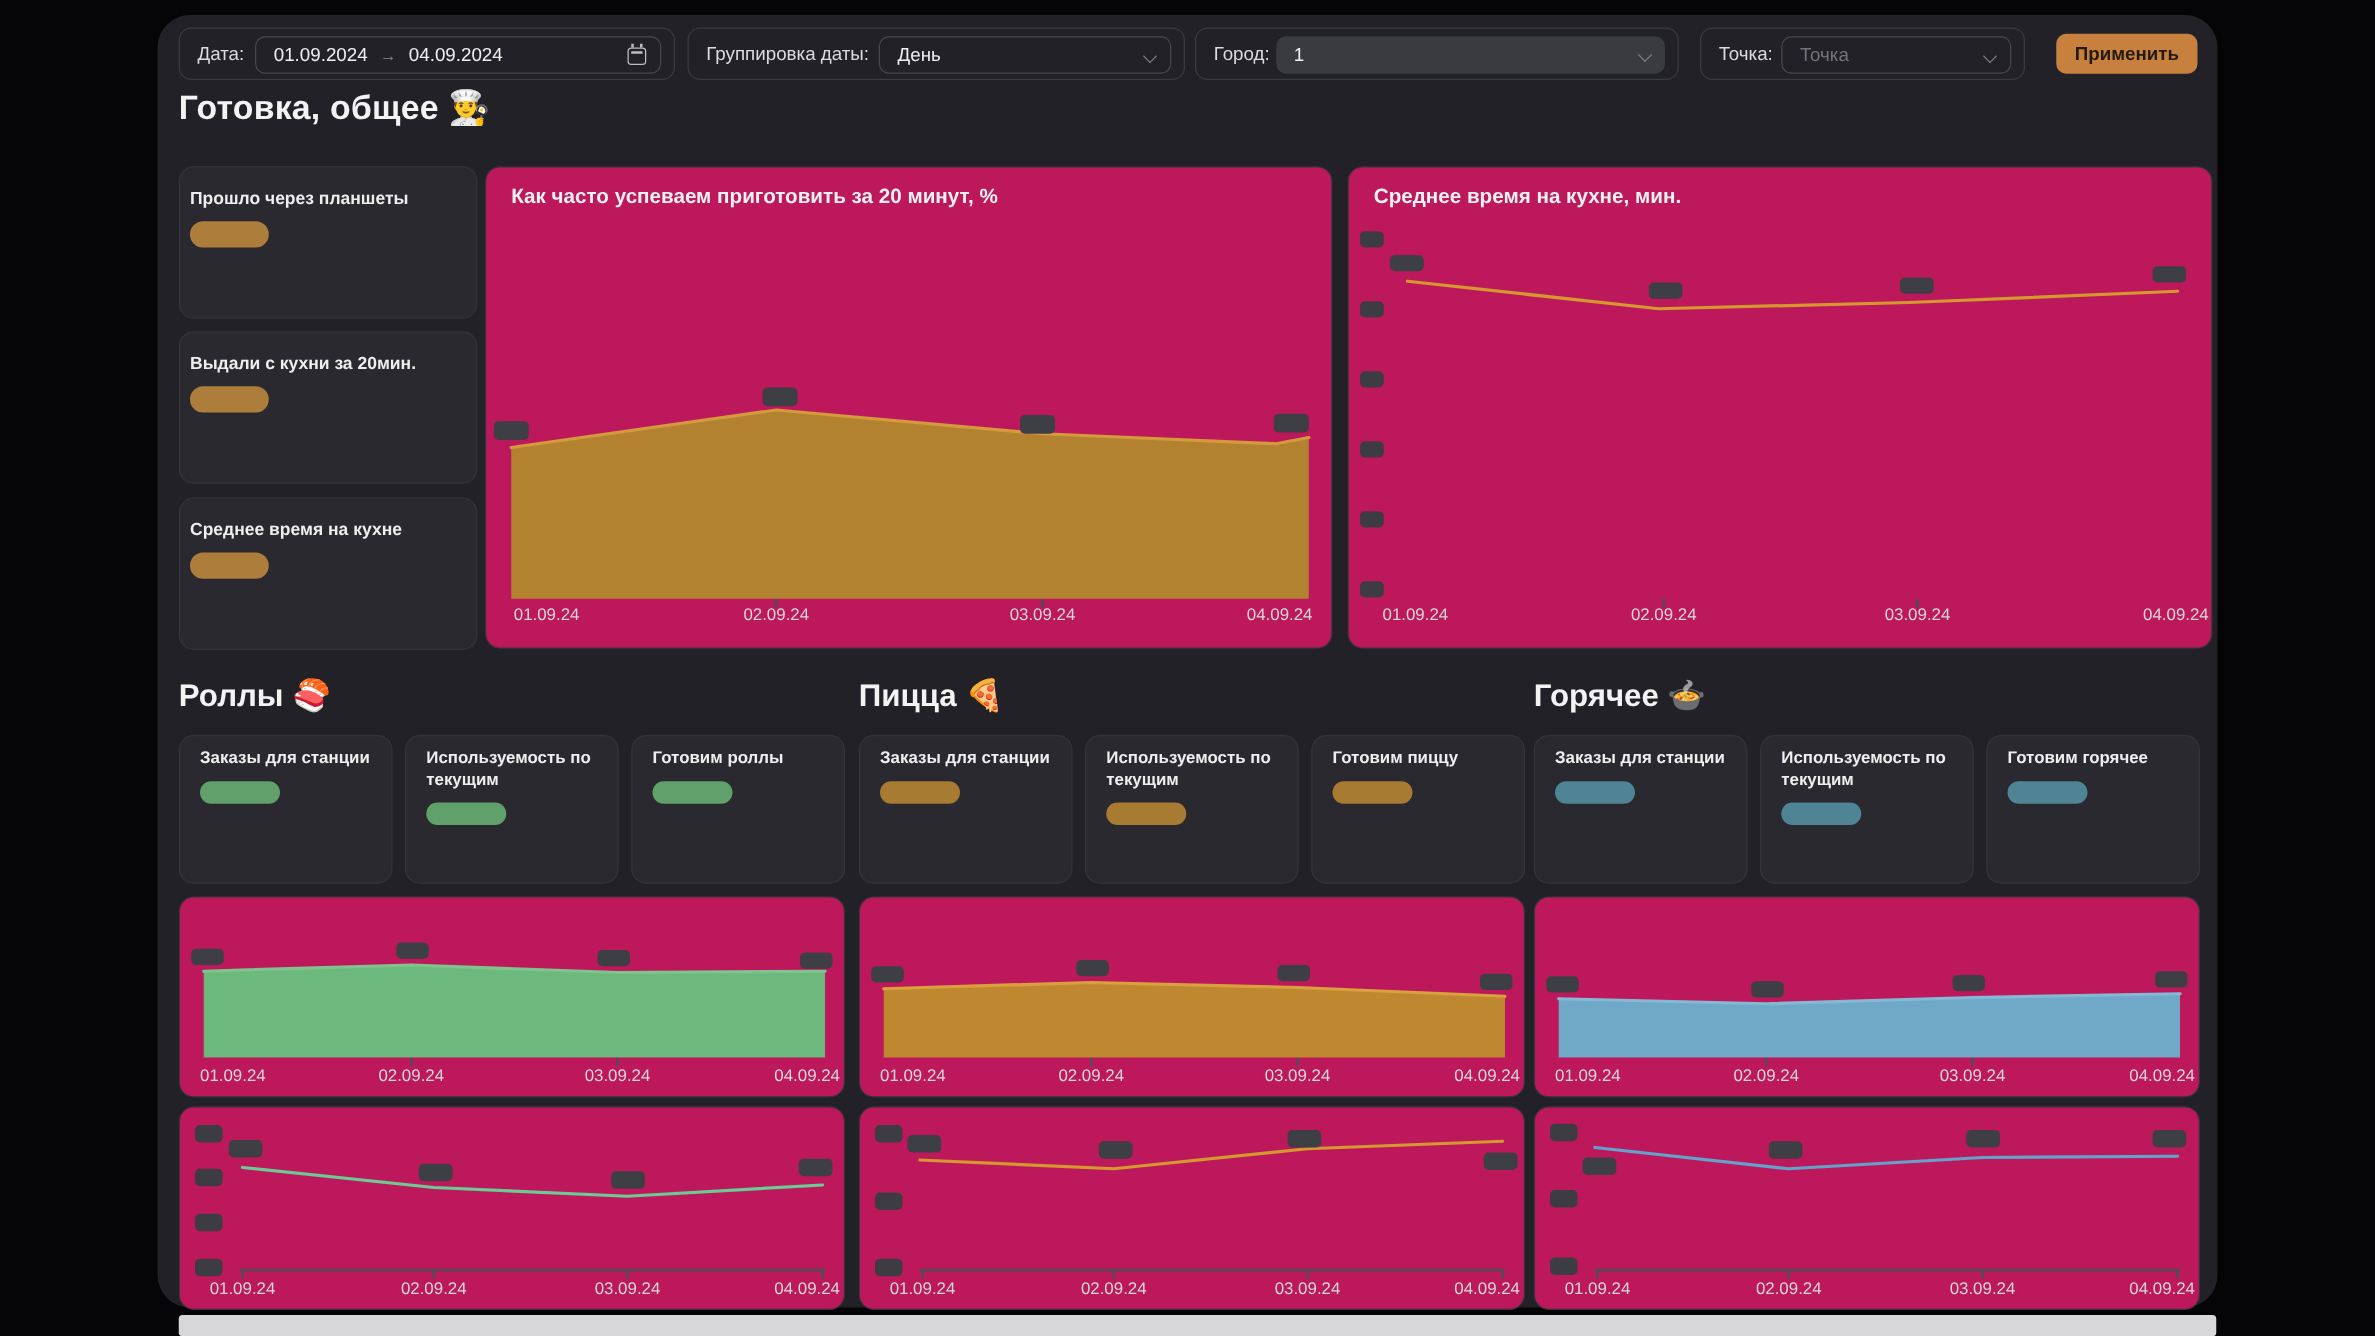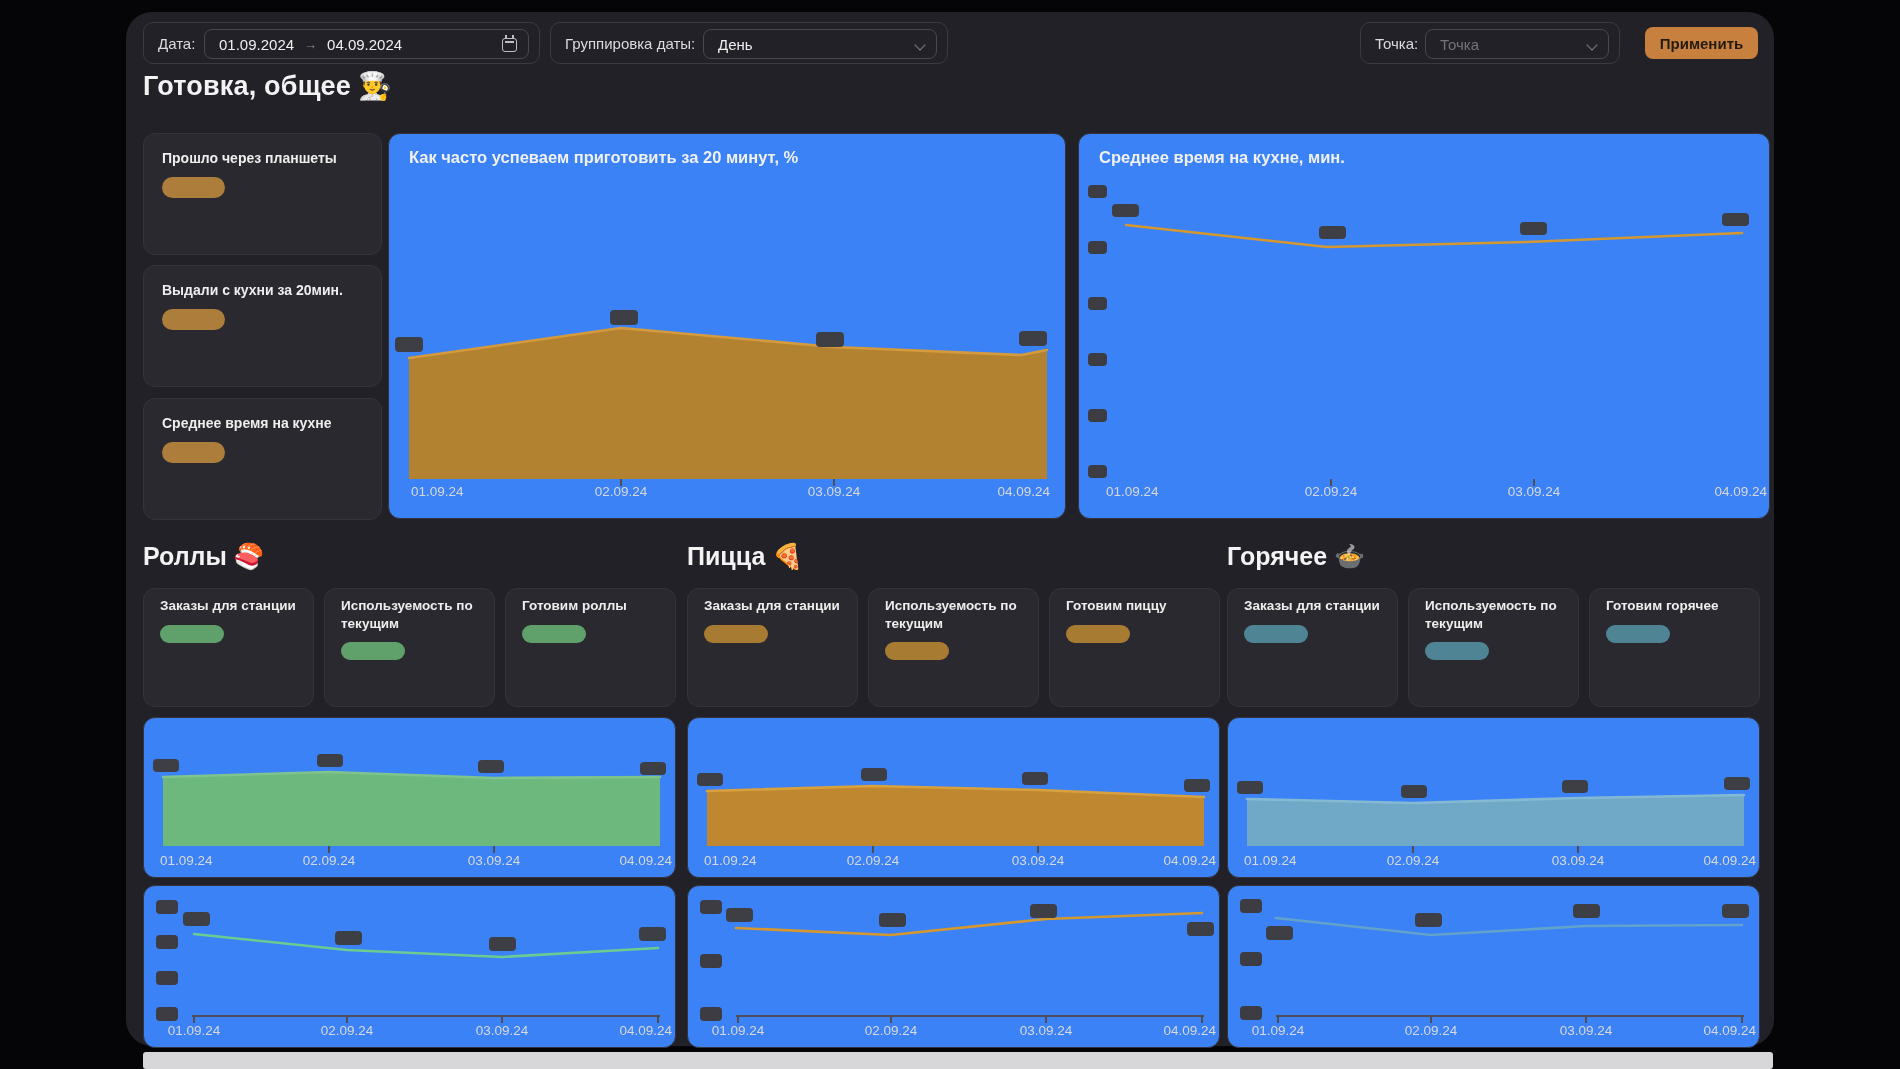--- a/index.html
+++ b/index.html
@@ -56,27 +56,27 @@
     font-size:27px;font-weight:600;color:#f3f3f4;letter-spacing:.2px;
   }
   .shead{
     position:absolute;top:530px;margin:0;font-size:25px;font-weight:600;color:#f3f3f4;
   }
   
   .card{
     position:absolute;box-sizing:border-box;background:#29292f;
     border:1px solid #34343a;border-radius:12px;
   }
-  .kpi{left:17px;width:239px;height:122px;padding:16px 18px}
+  .kpi{left:17px;width:239px;height:122px;padding:16px 8px}
   .kpi-label{font-size:14px;font-weight:700;color:#eeeeef}
   .pill{margin-top:11px;width:63px;height:21px;border-radius:11px;background:#ad7d3c}
   .scard{top:576px;width:171px;height:119px;padding:8px 16px}
   .scard .kpi-label{font-size:13.5px;line-height:1.3}
   .spill{margin-top:10px;width:64px;height:18px;border-radius:9px}
-  .ccard{overflow:hidden;background:#3b82f6}
+  .ccard{overflow:hidden;background:#be185d}
   .ccard .ctitle{
     position:absolute;left:20px;top:14px;margin:0;z-index:2;
     font-size:16.5px;font-weight:700;color:#f1f1f2;
   }
   .chart{position:absolute;inset:0}
   .chart svg{display:block}
   
   .hscroll{
     position:absolute;left:143px;top:1052px;width:1630px;height:17px;
     background:#d7d7d9;border-radius:3px;
@@ -98,20 +98,27 @@
   </div>
 
   <div class="fgroup" style="left:424px;width:398px">
     <span class="flabel" style="left:14px">Группировка даты:</span>
     <div class="fbox outline-box" style="left:152px;right:10px;padding:0 40px 0 14px">
       <span>День</span>
       <span class="chev"></span>
     </div>
   </div>
 
+  <div class="fgroup" style="left:830px;width:387px">
+    <span class="flabel" style="left:14px">Город:</span>
+    <div class="fbox filled-box" style="left:64px;right:10px;padding:0 30px 0 14px">
+      <span>1</span>
+      <span class="chev"></span>
+    </div>
+  </div>
 
   <div class="fgroup" style="left:1234px;width:260px">
     <span class="flabel" style="left:14px">Точка:</span>
     <div class="fbox outline-box" style="left:64px;right:10px;padding:0 30px 0 14px">
       <span class="ghost">Точка</span>
       <span class="chev"></span>
     </div>
   </div>
 
   <button class="apply-btn">Применить</button>

